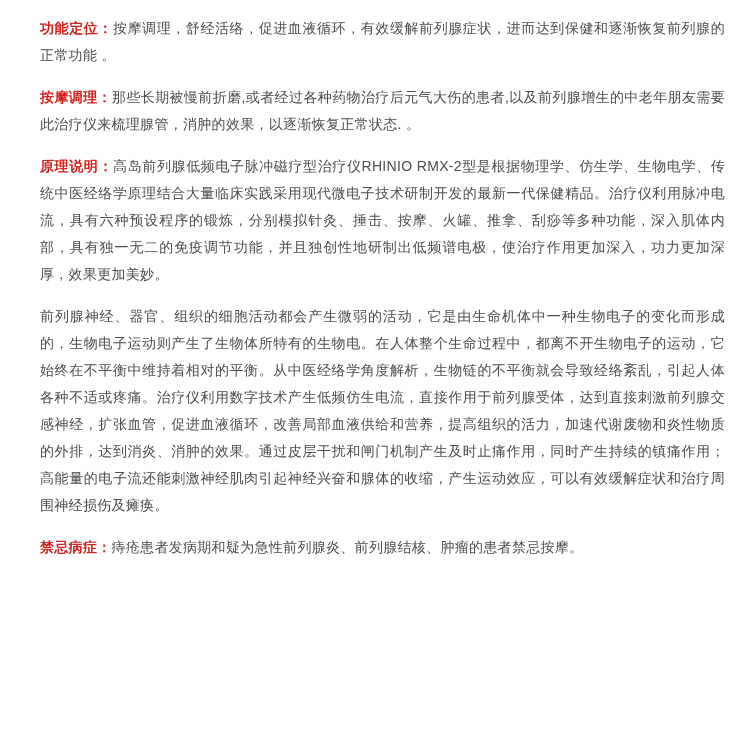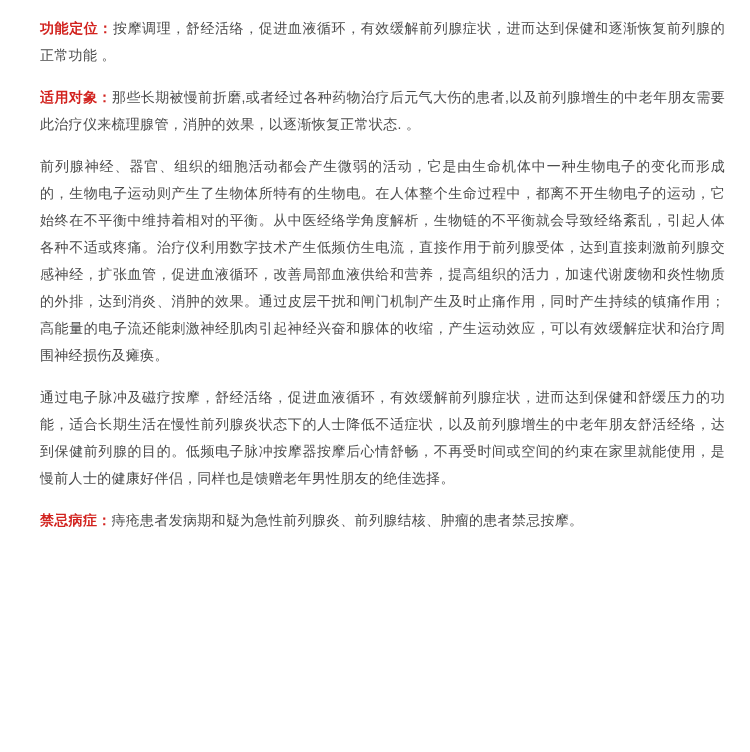--- a/index.html
+++ b/index.html
@@ -37,29 +37,29 @@
 </head>
 <body>
 
 <div class="doc">
 
   <p class="sec">
     <span class="label">功能定位：</span><span>按摩调理，舒经活络，促进血液循环，有效缓解前列腺症状，进而达到保健和逐渐恢复前列腺的正常功能 。</span>
   </p>
 
   <p class="sec">
-    <span class="label">适用对象：</span><span>那些长期被慢前折磨,或者经过各种药物治疗后元气大伤的患者,以及前列腺增生的中老年朋友需要此治疗仪来梳理腺管，消肿的效果，以逐渐恢复正常状态. 。</span>
+    <span class="label">按摩调理：</span><span>那些长期被慢前折磨,或者经过各种药物治疗后元气大伤的患者,以及前列腺增生的中老年朋友需要此治疗仪来梳理腺管，消肿的效果，以逐渐恢复正常状态. 。</span>
   </p>
 
+  <p class="sec">
+    <span class="label">原理说明：</span><span>高岛前列腺低频电子脉冲磁疗型治疗仪RHINIO RMX-2型是根据物理学、仿生学、生物电学、传统中医经络学原理结合大量临床实践采用现代微电子技术研制开发的最新一代保健精品。治疗仪利用脉冲电流，具有六种预设程序的锻炼，分别模拟针灸、捶击、按摩、火罐、推拿、刮痧等多种功能，深入肌体内部，具有独一无二的免疫调节功能，并且独创性地研制出低频谱电极，使治疗作用更加深入，功力更加深厚，效果更加美妙。</span>
+  </p>
 
   <p class="sec">
     <span>前列腺神经、器官、组织的细胞活动都会产生微弱的活动，它是由生命机体中一种生物电子的变化而形成的，生物电子运动则产生了生物体所特有的生物电。在人体整个生命过程中，都离不开生物电子的运动，它始终在不平衡中维持着相对的平衡。从中医经络学角度解析，生物链的不平衡就会导致经络紊乱，引起人体各种不适或疼痛。治疗仪利用数字技术产生低频仿生电流，直接作用于前列腺受体，达到直接刺激前列腺交感神经，扩张血管，促进血液循环，改善局部血液供给和营养，提高组织的活力，加速代谢废物和炎性物质的外排，达到消炎、消肿的效果。通过皮层干扰和闸门机制产生及时止痛作用，同时产生持续的镇痛作用；高能量的电子流还能刺激神经肌肉引起神经兴奋和腺体的收缩，产生运动效应，可以有效缓解症状和治疗周围神经损伤及瘫痪。</span>
   </p>
 
-  <p class="sec">
-    <span>通过电子脉冲及磁疗按摩，舒经活络，促进血液循环，有效缓解前列腺症状，进而达到保健和舒缓压力的功能，适合长期生活在慢性前列腺炎状态下的人士降低不适症状，以及前列腺增生的中老年朋友舒活经络，达到保健前列腺的目的。低频电子脉冲按摩器按摩后心情舒畅，不再受时间或空间的约束在家里就能使用，是慢前人士的健康好伴侣，同样也是馈赠老年男性朋友的绝佳选择。</span>
-  </p>
 
   <p class="sec">
     <span class="label">禁忌病症：</span><span>痔疮患者发病期和疑为急性前列腺炎、前列腺结核、肿瘤的患者禁忌按摩。</span>
   </p>
 
 </div>
 
 </body></html>

